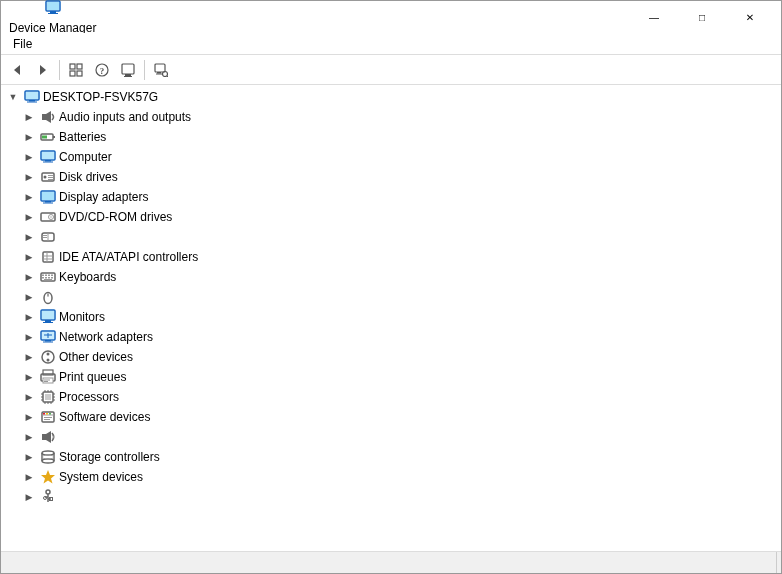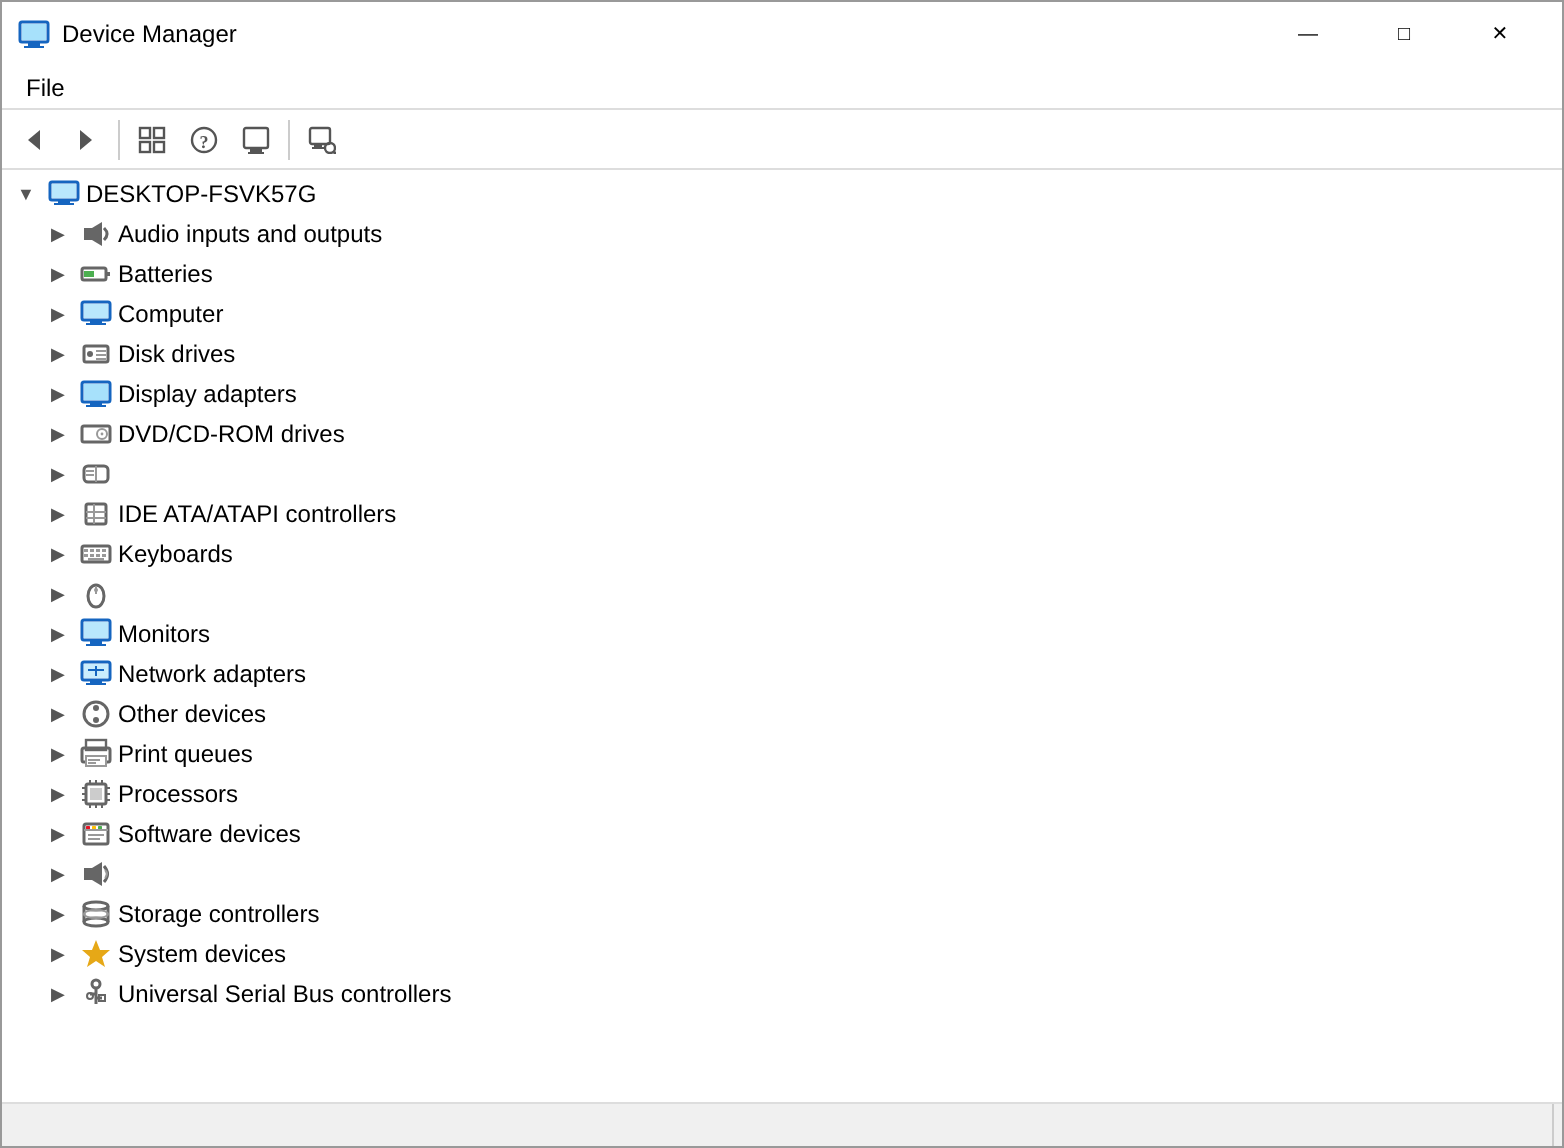--- a/index.html
+++ b/index.html
@@ -25,20 +25,21 @@
       display: flex;
       align-items: center;
       justify-content: space-between;
       border-bottom: none;
       height: 32px;
     }
     .title-bar-left {
       display: flex;
       align-items: center;
       gap: 6px;
+      flex-direction: column;
     }
     .title-text {
       font-size: 12px;
       color: #000;
     }
     .title-bar-controls {
       display: flex;
       gap: 2px;
     }
     .title-btn {
@@ -524,21 +525,20 @@
         <span class="node-icon">
           <svg width="16" height="16" viewBox="0 0 16 16">
             <circle cx="8" cy="3" r="2" fill="none" stroke="#666" stroke-width="1.5"></circle>
             <line x1="8" y1="5" x2="8" y2="13" stroke="#666" stroke-width="1.5"></line>
             <line x1="5" y1="8" x2="8" y2="8" stroke="#666" stroke-width="1.5"></line>
             <line x1="8" y1="10" x2="11" y2="10" stroke="#666" stroke-width="1.5"></line>
             <circle cx="5" cy="9" r="1.5" fill="none" stroke="#666" stroke-width="1"></circle>
             <rect x="9.5" y="8.5" width="3" height="3" fill="none" stroke="#666" stroke-width="1"></rect>
           </svg>
         </span>
-        <span class="node-label">Universal Serial Bus controllers</span>
       </div>
 
     </div>
   </div>
 
   <div class="status-bar">
     <div class="status-panel"></div>
   </div>
 </div>
 

